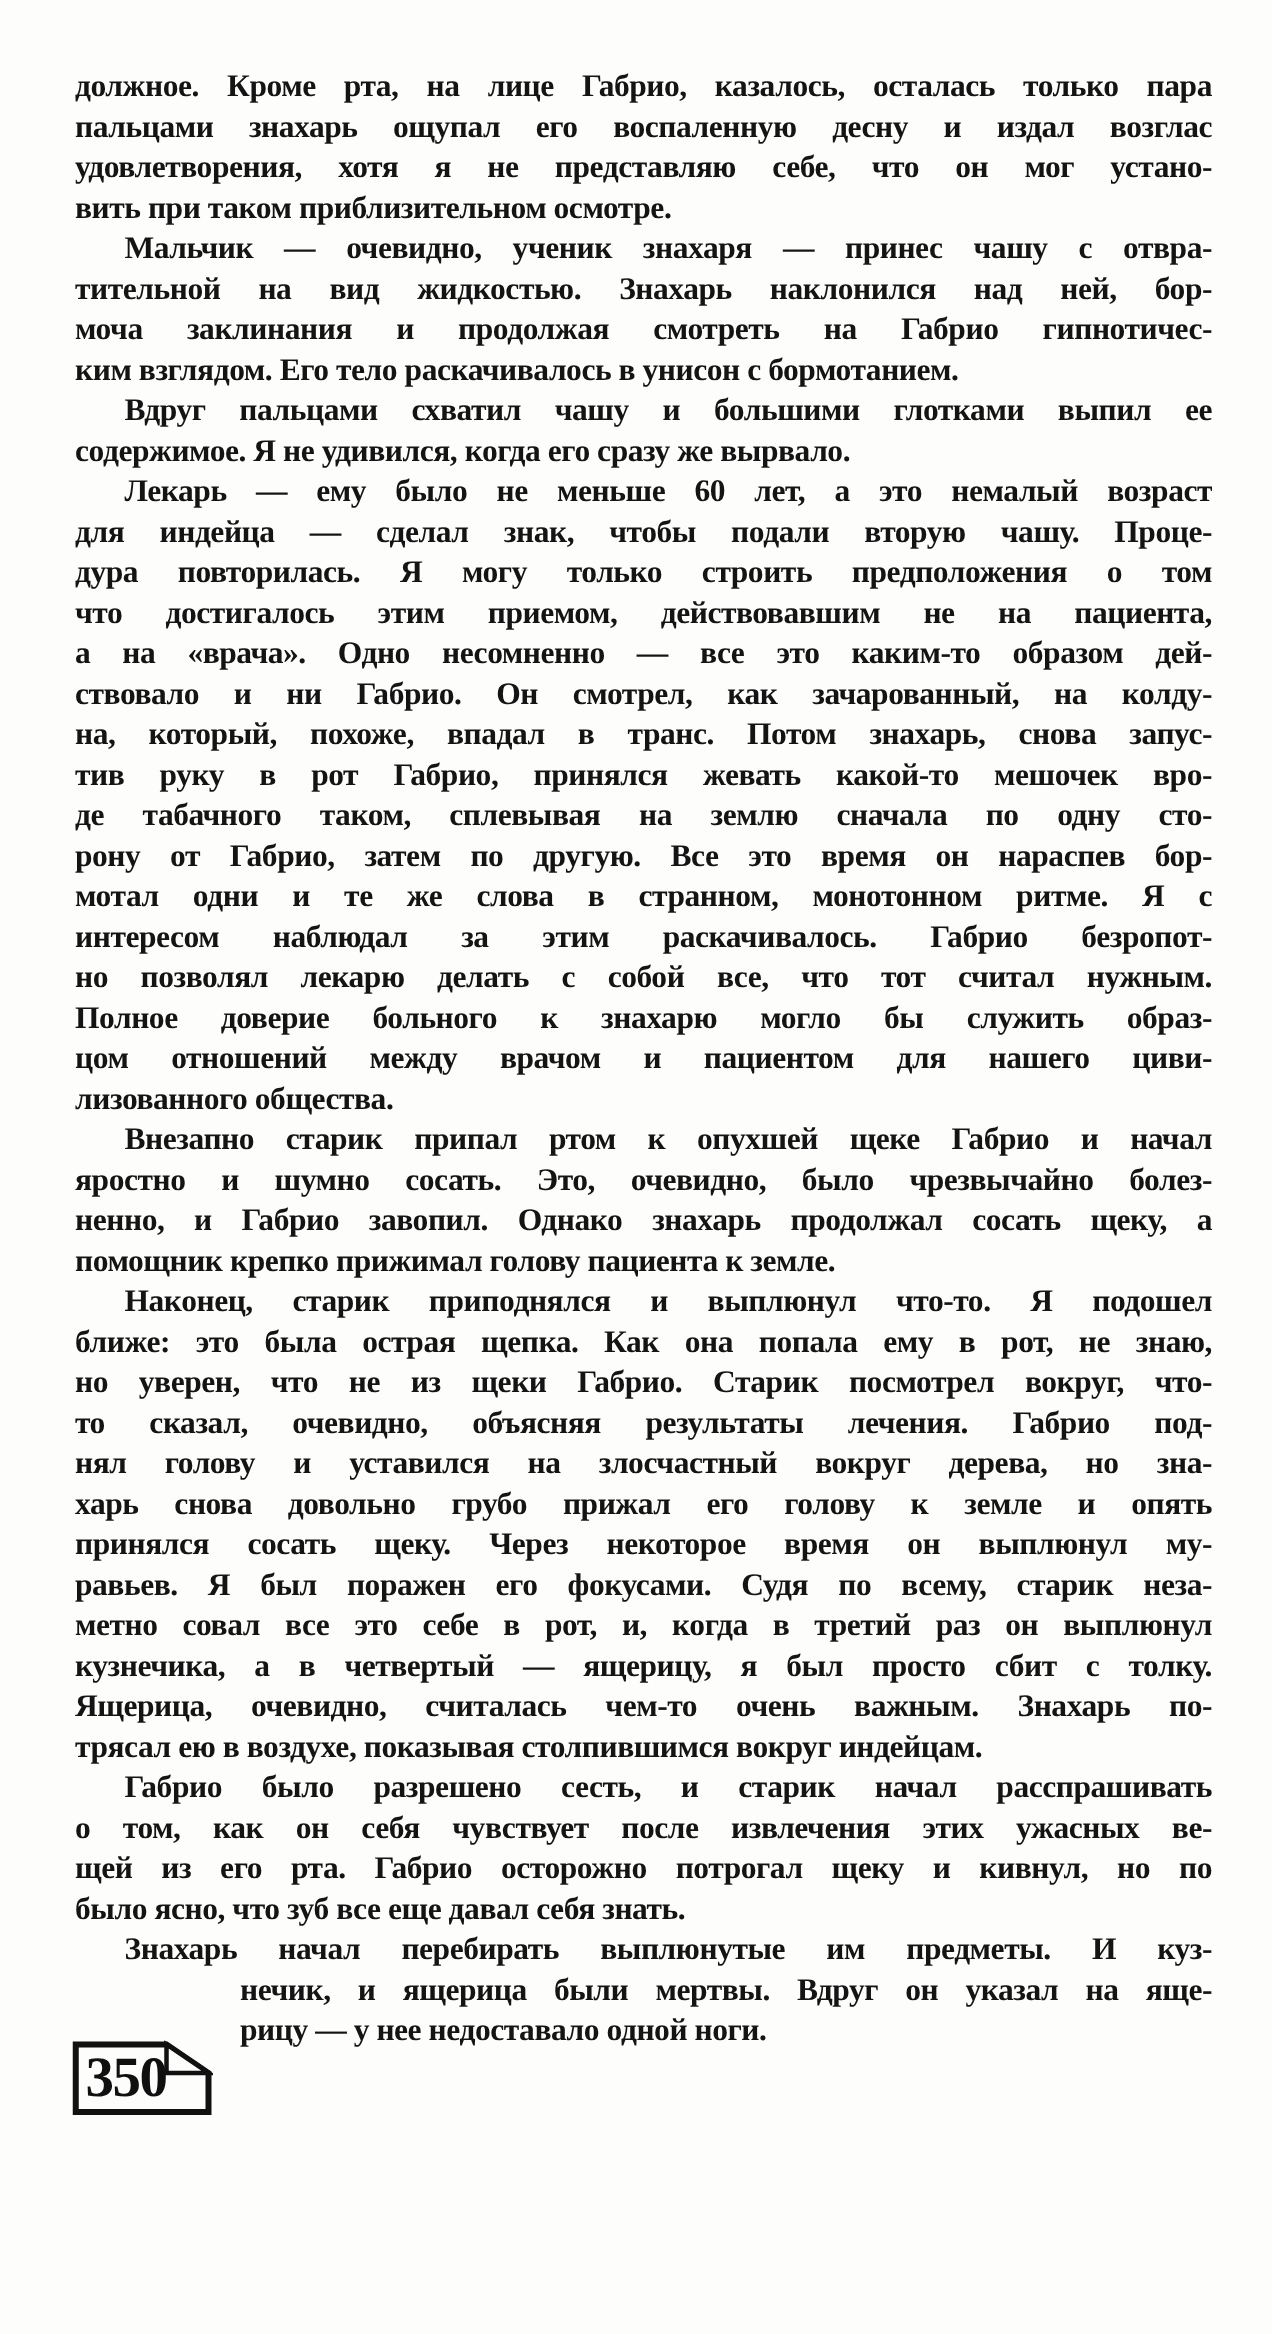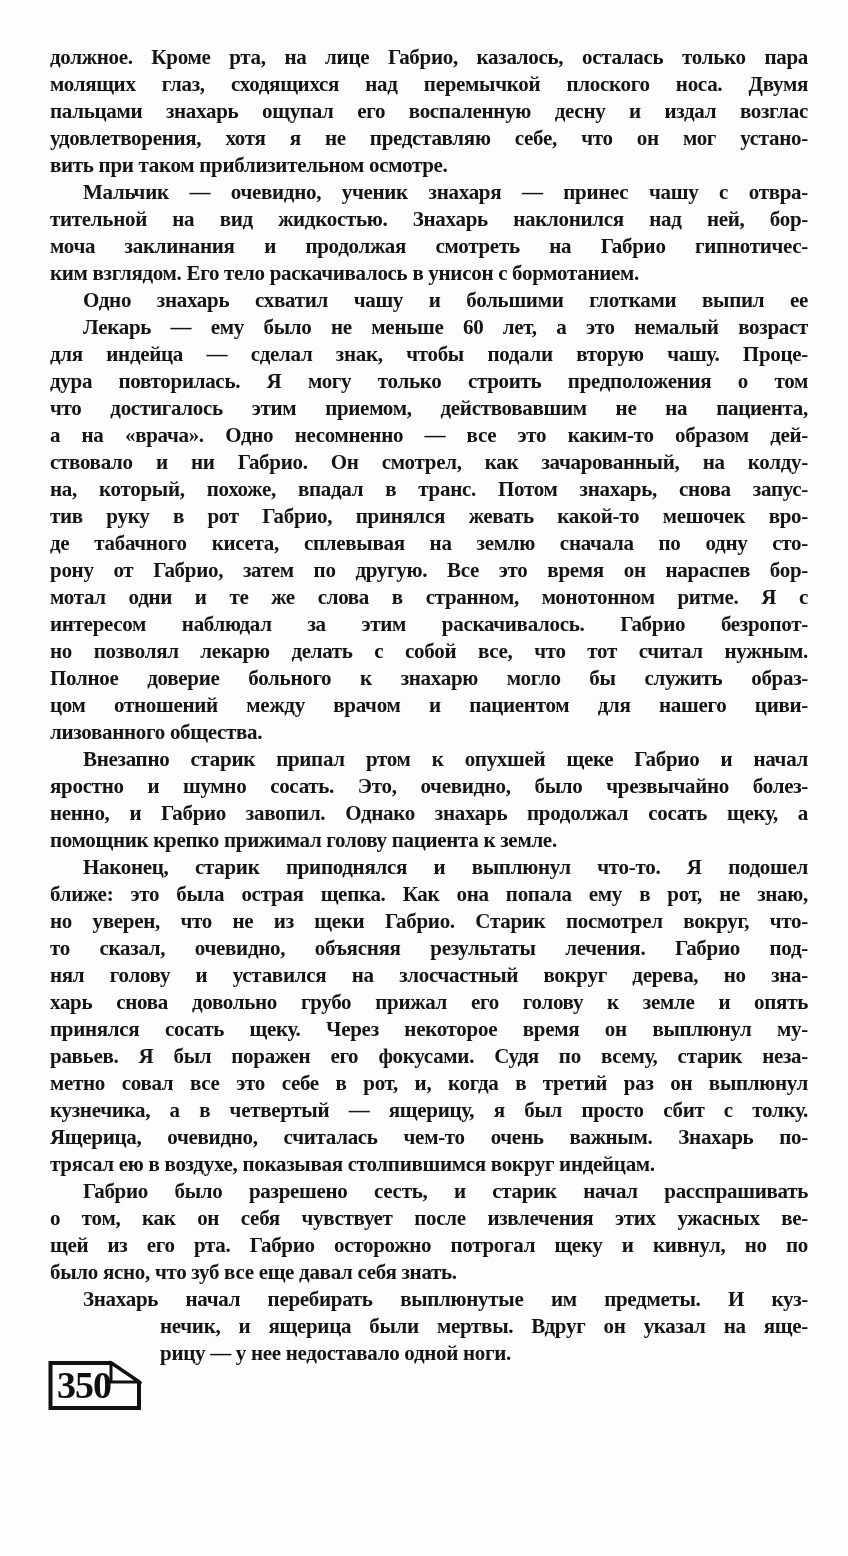--- a/index.html
+++ b/index.html
@@ -58,47 +58,47 @@
 </style>
 </head>
 <body>
 
 <div class="page">
 
   <div class="textblock">
 
     <div class="para">
       <div class="line">должное. Кроме рта, на лице Габрио, казалось, осталась только пара</div>
-      <div class="line">молящих глаз, сходящихся над перемычкой плоского носа. Двумя</div>
       <div class="line">пальцами знахарь ощупал его воспаленную десну и издал возглас</div>
       <div class="line">удовлетворения, хотя я не представляю себе, что он мог устано-</div>
       <div class="line last">вить при таком приблизительном осмотре.</div>
     </div>
 
     <div class="para">
       <div class="line indent">Мальчик — очевидно, ученик знахаря — принес чашу с отвра-</div>
       <div class="line">тительной на вид жидкостью. Знахарь наклонился над ней, бор-</div>
       <div class="line">моча заклинания и продолжая смотреть на Габрио гипнотичес-</div>
       <div class="line last">ким взглядом. Его тело раскачивалось в унисон с бормотанием.</div>
     </div>
 
     <div class="para">
-      <div class="line indent">Одно знахарь схватил чашу и большими глотками выпил ее</div>
+      <div class="line indent">Вдруг пальцами схватил чашу и большими глотками выпил ее</div>
+      <div class="line last">содержимое. Я не удивился, когда его сразу же вырвало.</div>
     </div>
 
     <div class="para">
       <div class="line indent">Лекарь — ему было не меньше 60 лет, а это немалый возраст</div>
       <div class="line">для индейца — сделал знак, чтобы подали вторую чашу. Проце-</div>
       <div class="line">дура повторилась. Я могу только строить предположения о том</div>
       <div class="line">что достигалось этим приемом, действовавшим не на пациента,</div>
       <div class="line">а на «врача». Одно несомненно — все это каким-то образом дей-</div>
       <div class="line">ствовало и ни Габрио. Он смотрел, как зачарованный, на колду-</div>
       <div class="line">на, который, похоже, впадал в транс. Потом знахарь, снова запус-</div>
       <div class="line">тив руку в рот Габрио, принялся жевать какой-то мешочек вро-</div>
-      <div class="line">де табачного кисета, сплевывая на землю сначала по одну сто-</div>
+      <div class="line">де табачного таком, сплевывая на землю сначала по одну сто-</div>
       <div class="line">рону от Габрио, затем по другую. Все это время он нараспев бор-</div>
       <div class="line">мотал одни и те же слова в странном, монотонном ритме. Я с</div>
       <div class="line">интересом наблюдал за этим раскачивалось. Габрио безропот-</div>
       <div class="line">но позволял лекарю делать с собой все, что тот считал нужным.</div>
       <div class="line">Полное доверие больного к знахарю могло бы служить образ-</div>
       <div class="line">цом отношений между врачом и пациентом для нашего циви-</div>
       <div class="line last">лизованного общества.</div>
     </div>
 
     <div class="para">

